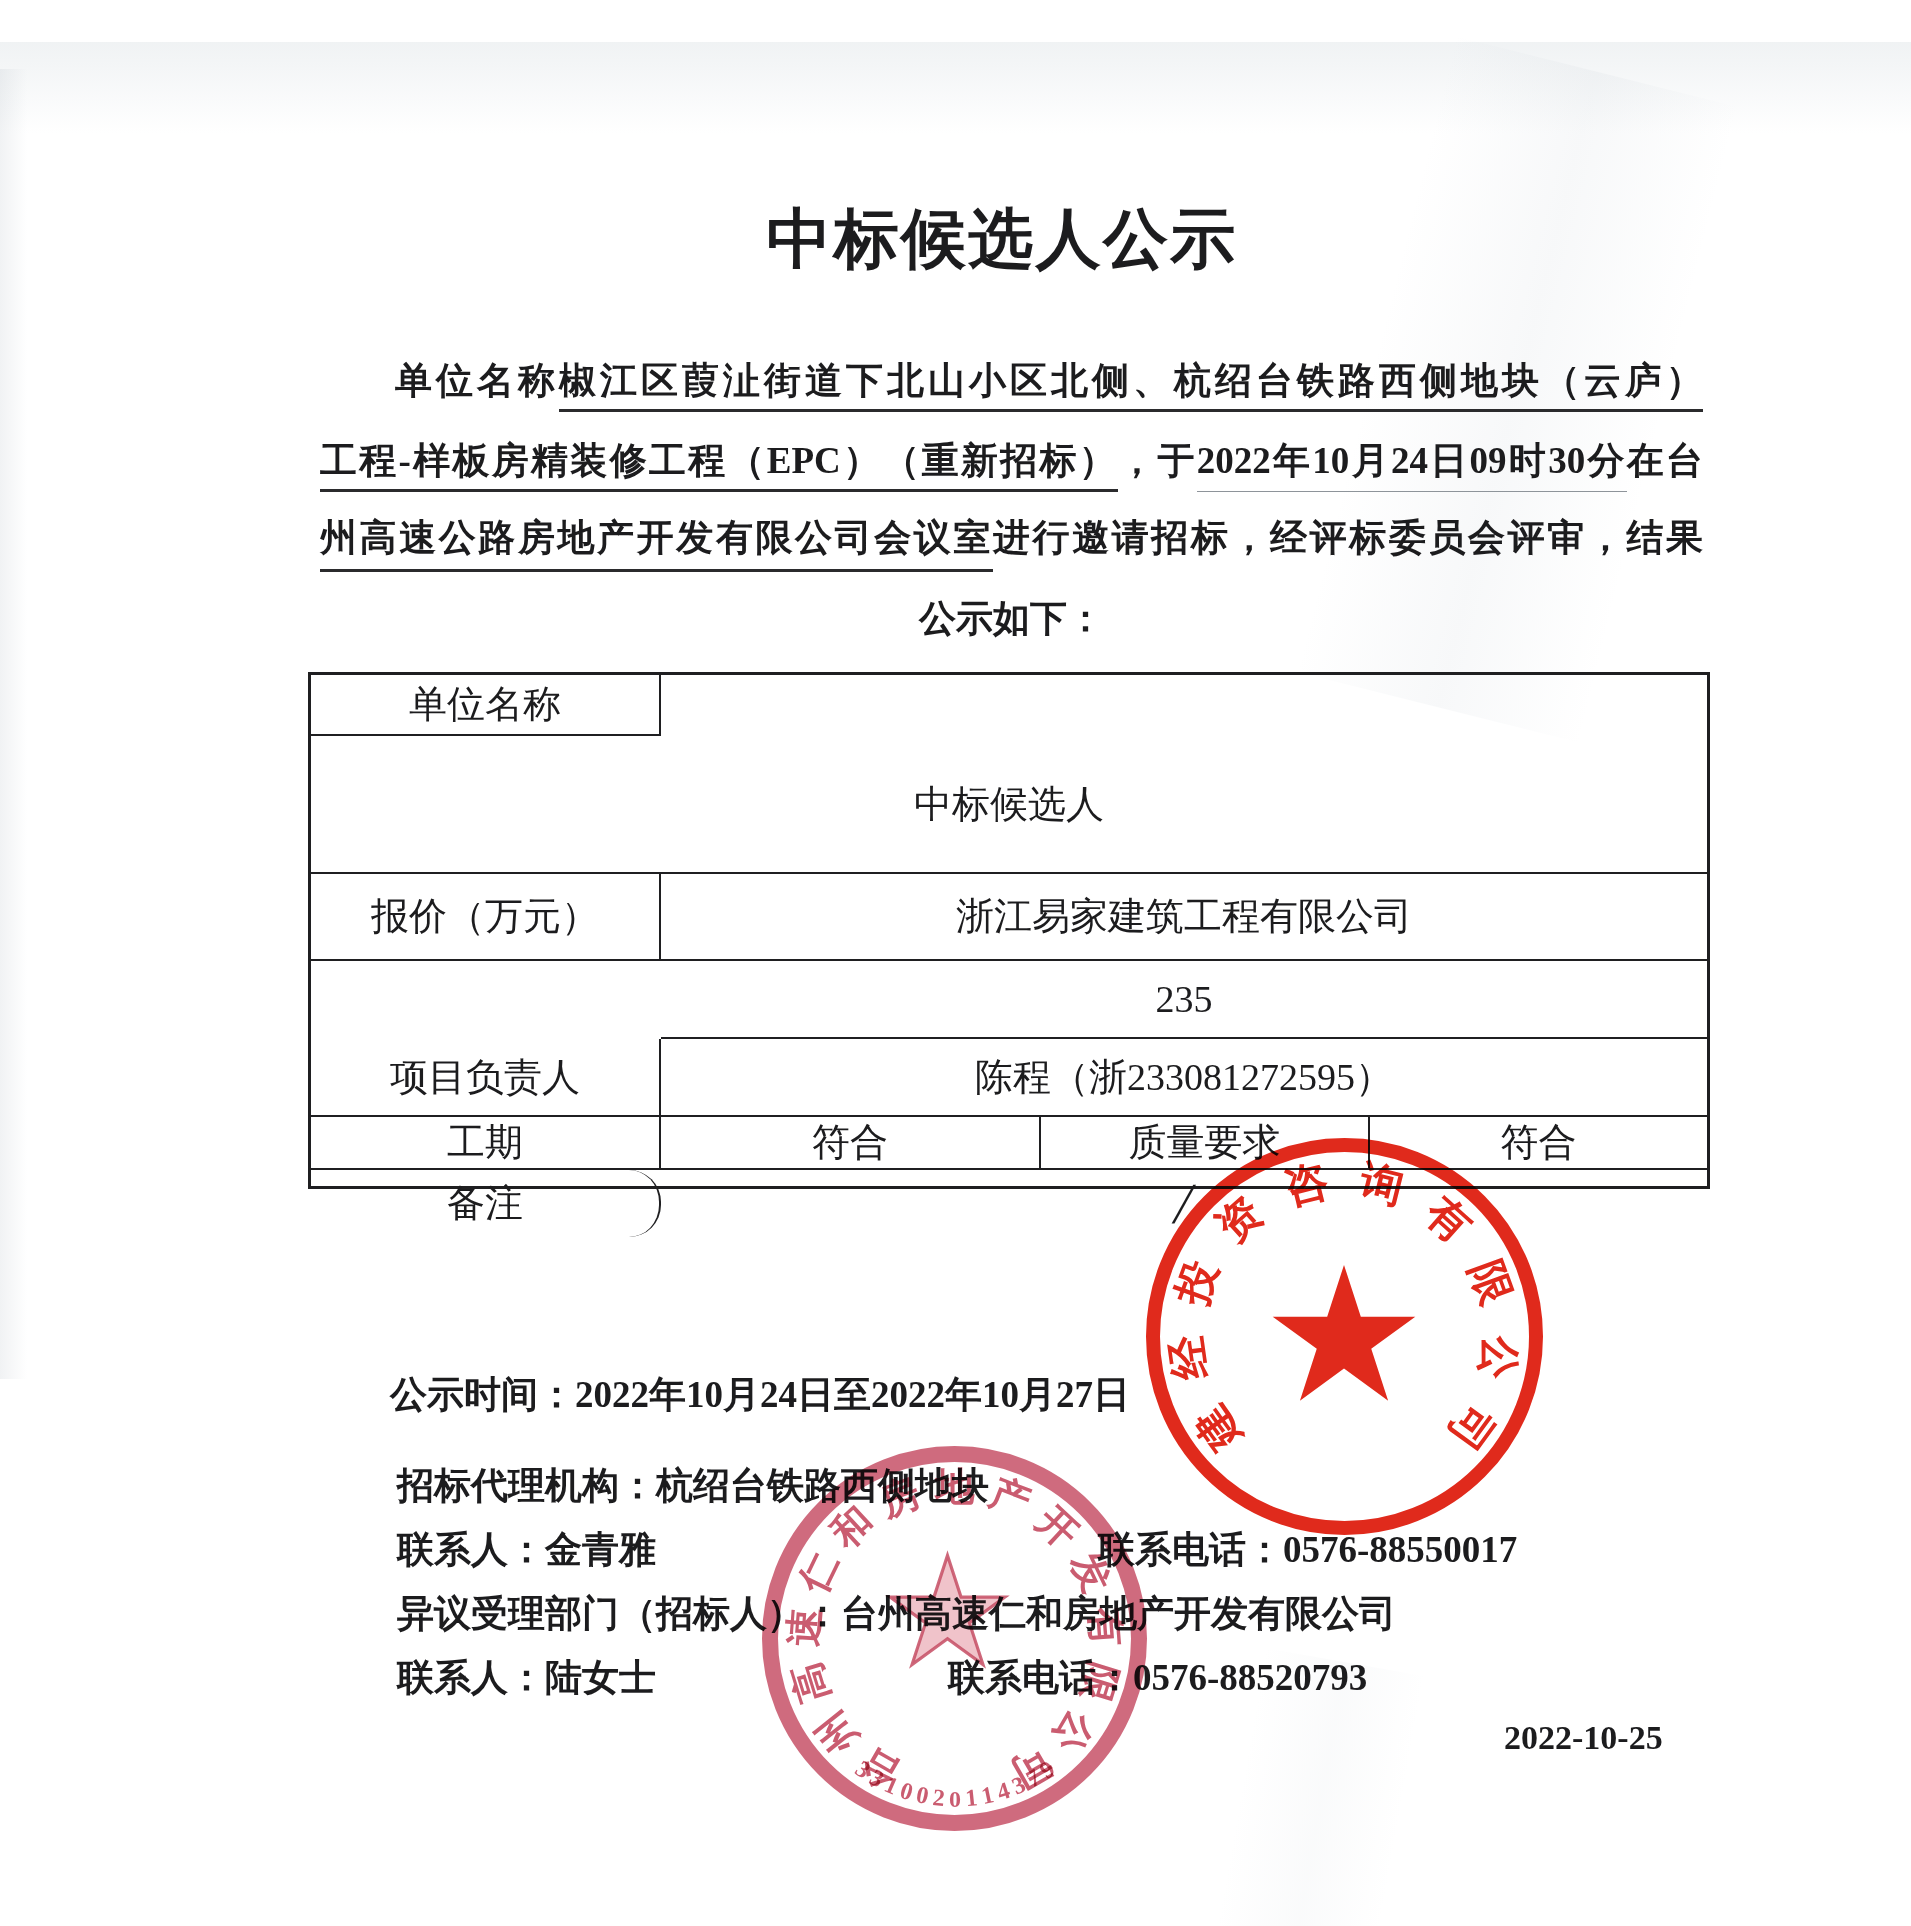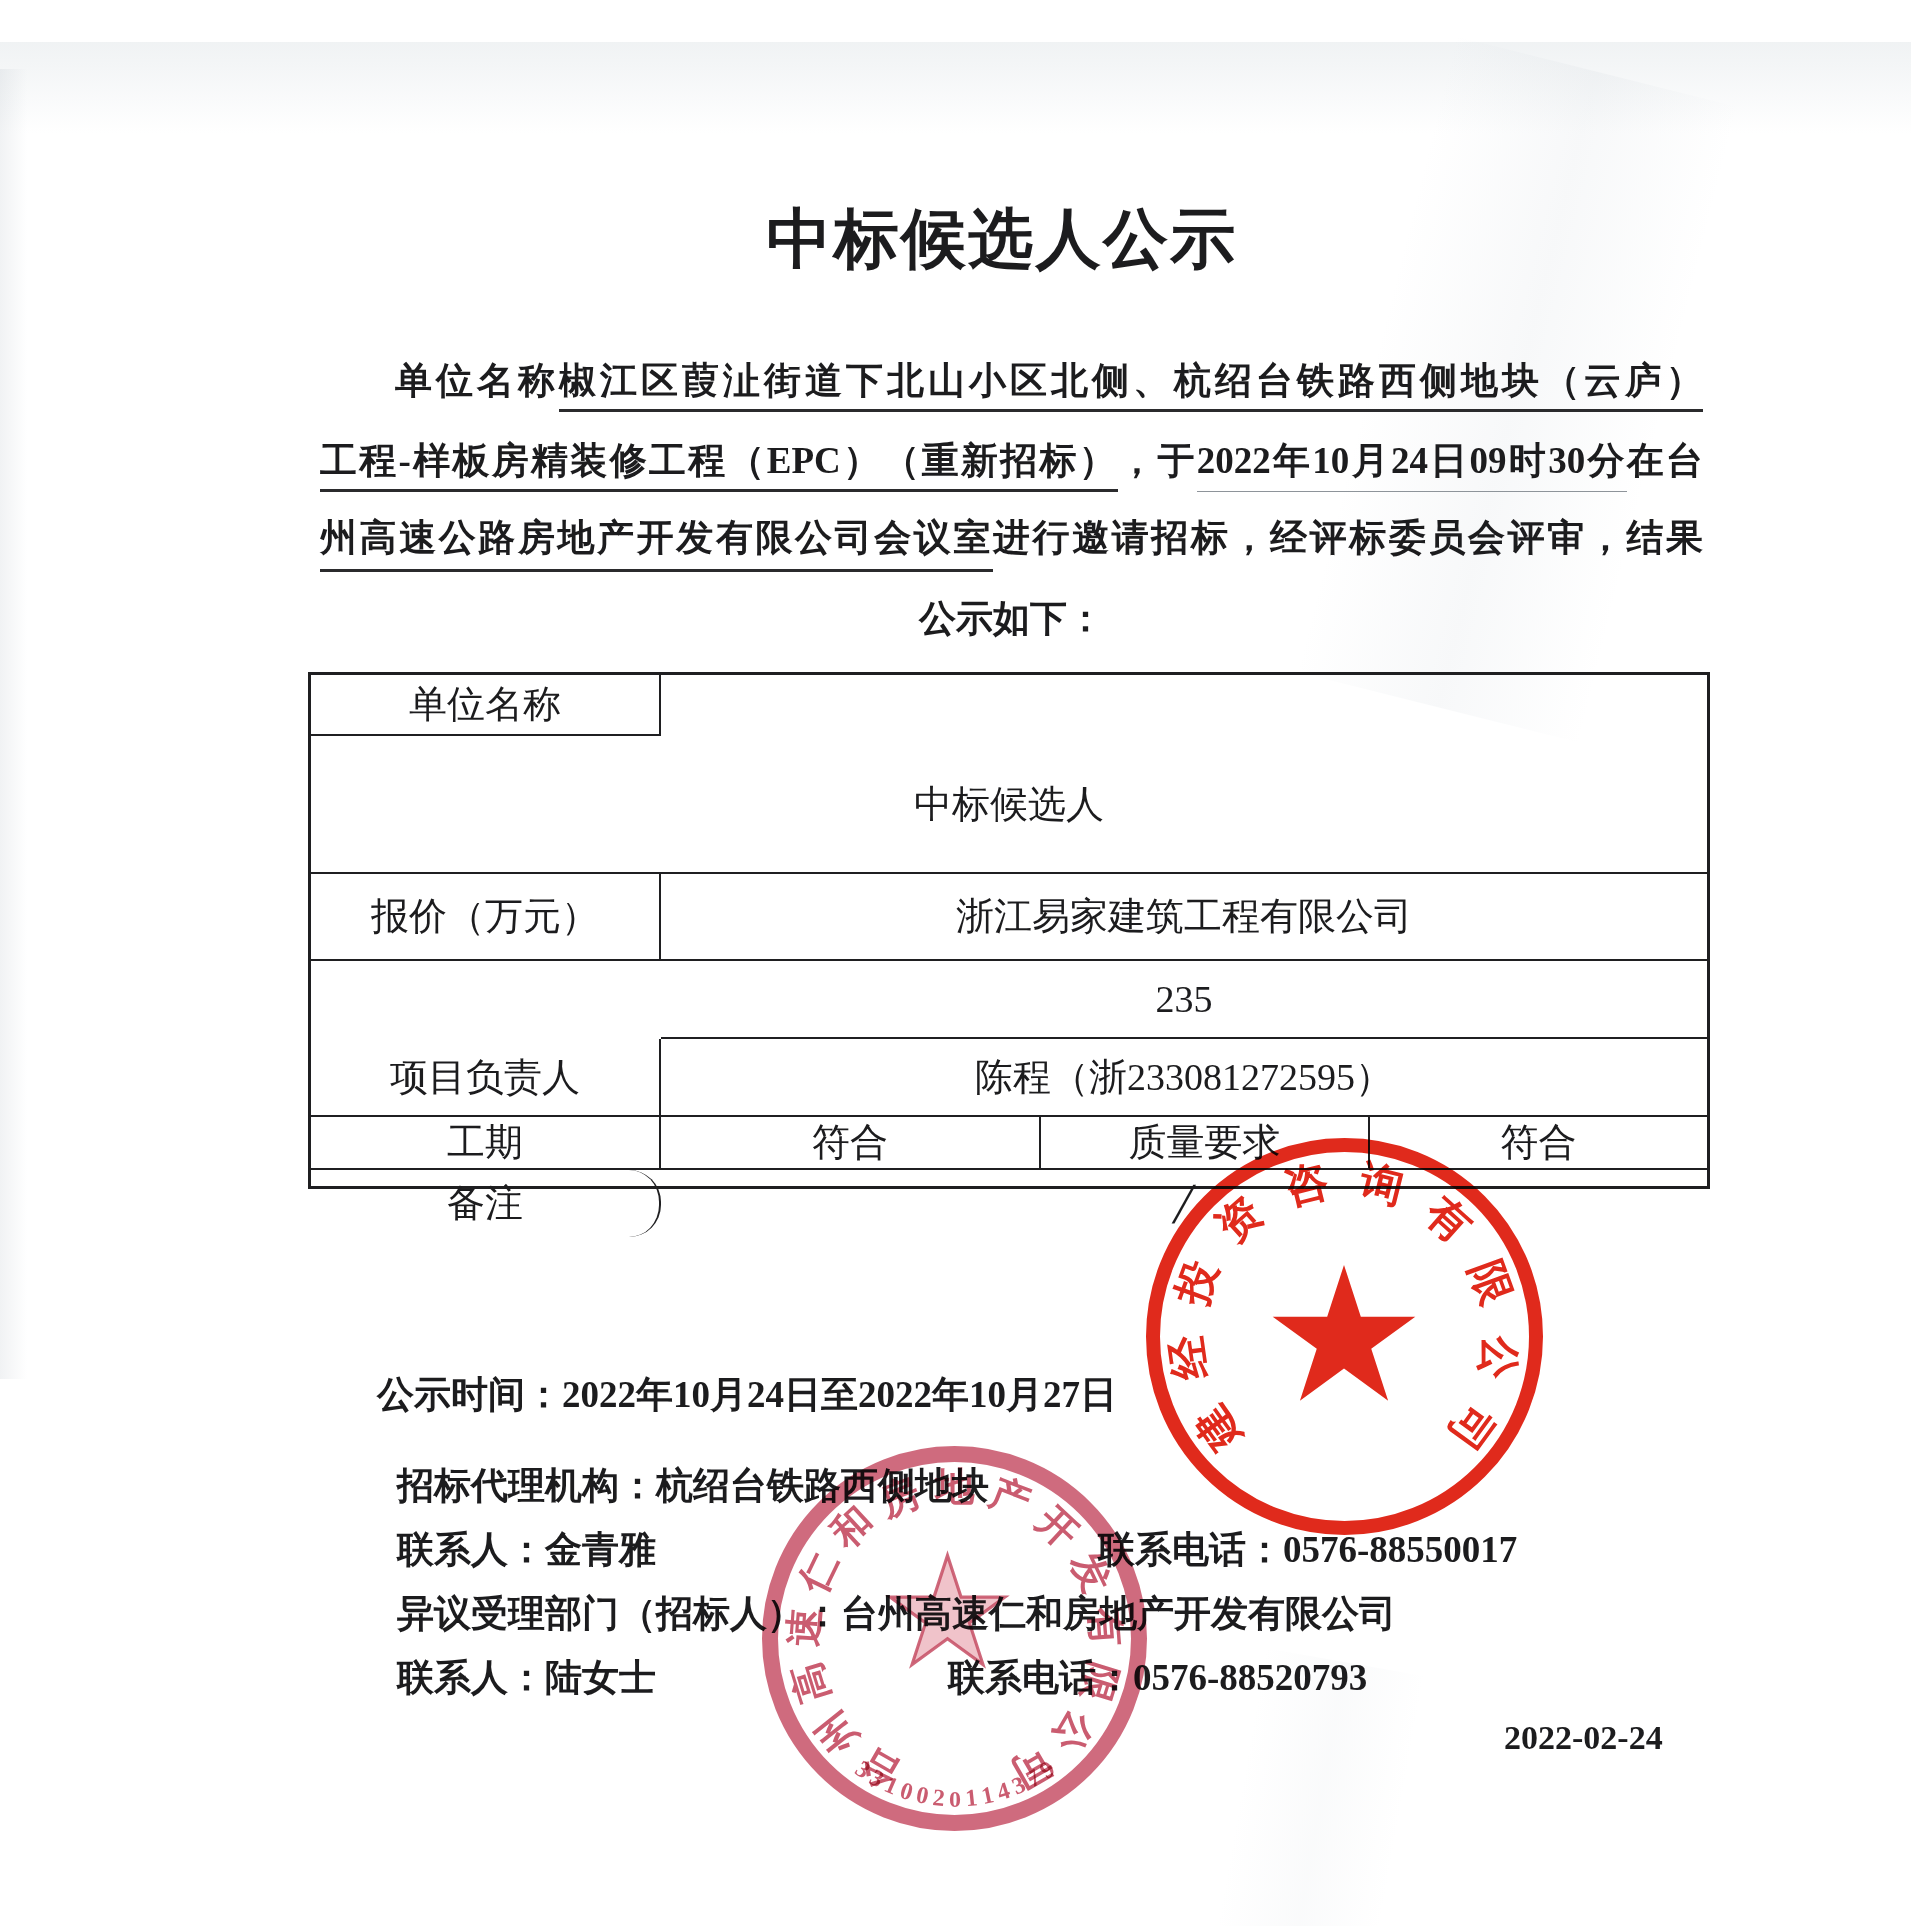--- a/index.html
+++ b/index.html
@@ -127,28 +127,28 @@
   <div class="cell">符合</div>
   <div class="cell">质量要求</div>
   <div class="cell nocolline">符合</div>
 
   <div class="cell norowline">备注</div>
   <div class="cell span3 norowline">
       <span class="remark-slash">/</span>
     </div>
 </div>
 
-<div class="abs foot" style="top:1370px;left:377px;">公示时间：2022年10月24日至2022年10月27日</div>
+<div class="abs foot" style="top:1370px;left:390px;">公示时间：2022年10月24日至2022年10月27日</div>
 <div class="abs foot" style="top:1461px;left:397px;">招标代理机构：杭绍台铁路西侧地块</div>
 <div class="abs foot" style="top:1525px;left:397px;">联系人：金青雅</div>
 <div class="abs foot" style="top:1525px;left:1098px;">联系电话：0576-88550017</div>
 <div class="abs foot" style="top:1589px;left:397px;">异议受理部门（招标人）：台州高速仁和房地产开发有限公司</div>
 <div class="abs foot" style="top:1653px;left:397px;">联系人：陆女士</div>
 <div class="abs foot" style="top:1653px;left:948px;">联系电话：0576-88520793</div>
-<div class="abs foot date-line" style="top:1719px;left:1504px;">2022-02-24</div>
+<div class="abs foot date-line" style="top:1719px;left:1504px;">2022-10-25</div>
 
 <div class="seal-1">
   <div class="abs seal-ring stamp"></div>
   <svg class="abs stamp" style="top:1257px;left:1265px;" width="158" height="154" viewBox="0 0 200 195">
     <polygon points="100,10 121.3,75.6 190.3,75.6 134.5,116.2 155.9,181.9 100,141.3 44.2,181.9 65.5,116.2 9.7,75.6 78.7,75.6" fill="#e02a1c"></polygon>
   </svg>
   <div class="abs ring-text stamp">
       <span style="position: absolute; left: 0px; top: 0px; font-size: 43px; transform: translate(-50%, -50%) rotate(-126deg) translateY(-156px);">建</span>
       <span style="position: absolute; left: 0px; top: 0px; font-size: 43px; transform: translate(-50%, -50%) rotate(-98deg) translateY(-156px);">经</span>
       <span style="position: absolute; left: 0px; top: 0px; font-size: 43px; transform: translate(-50%, -50%) rotate(-70deg) translateY(-156px);">投</span>

